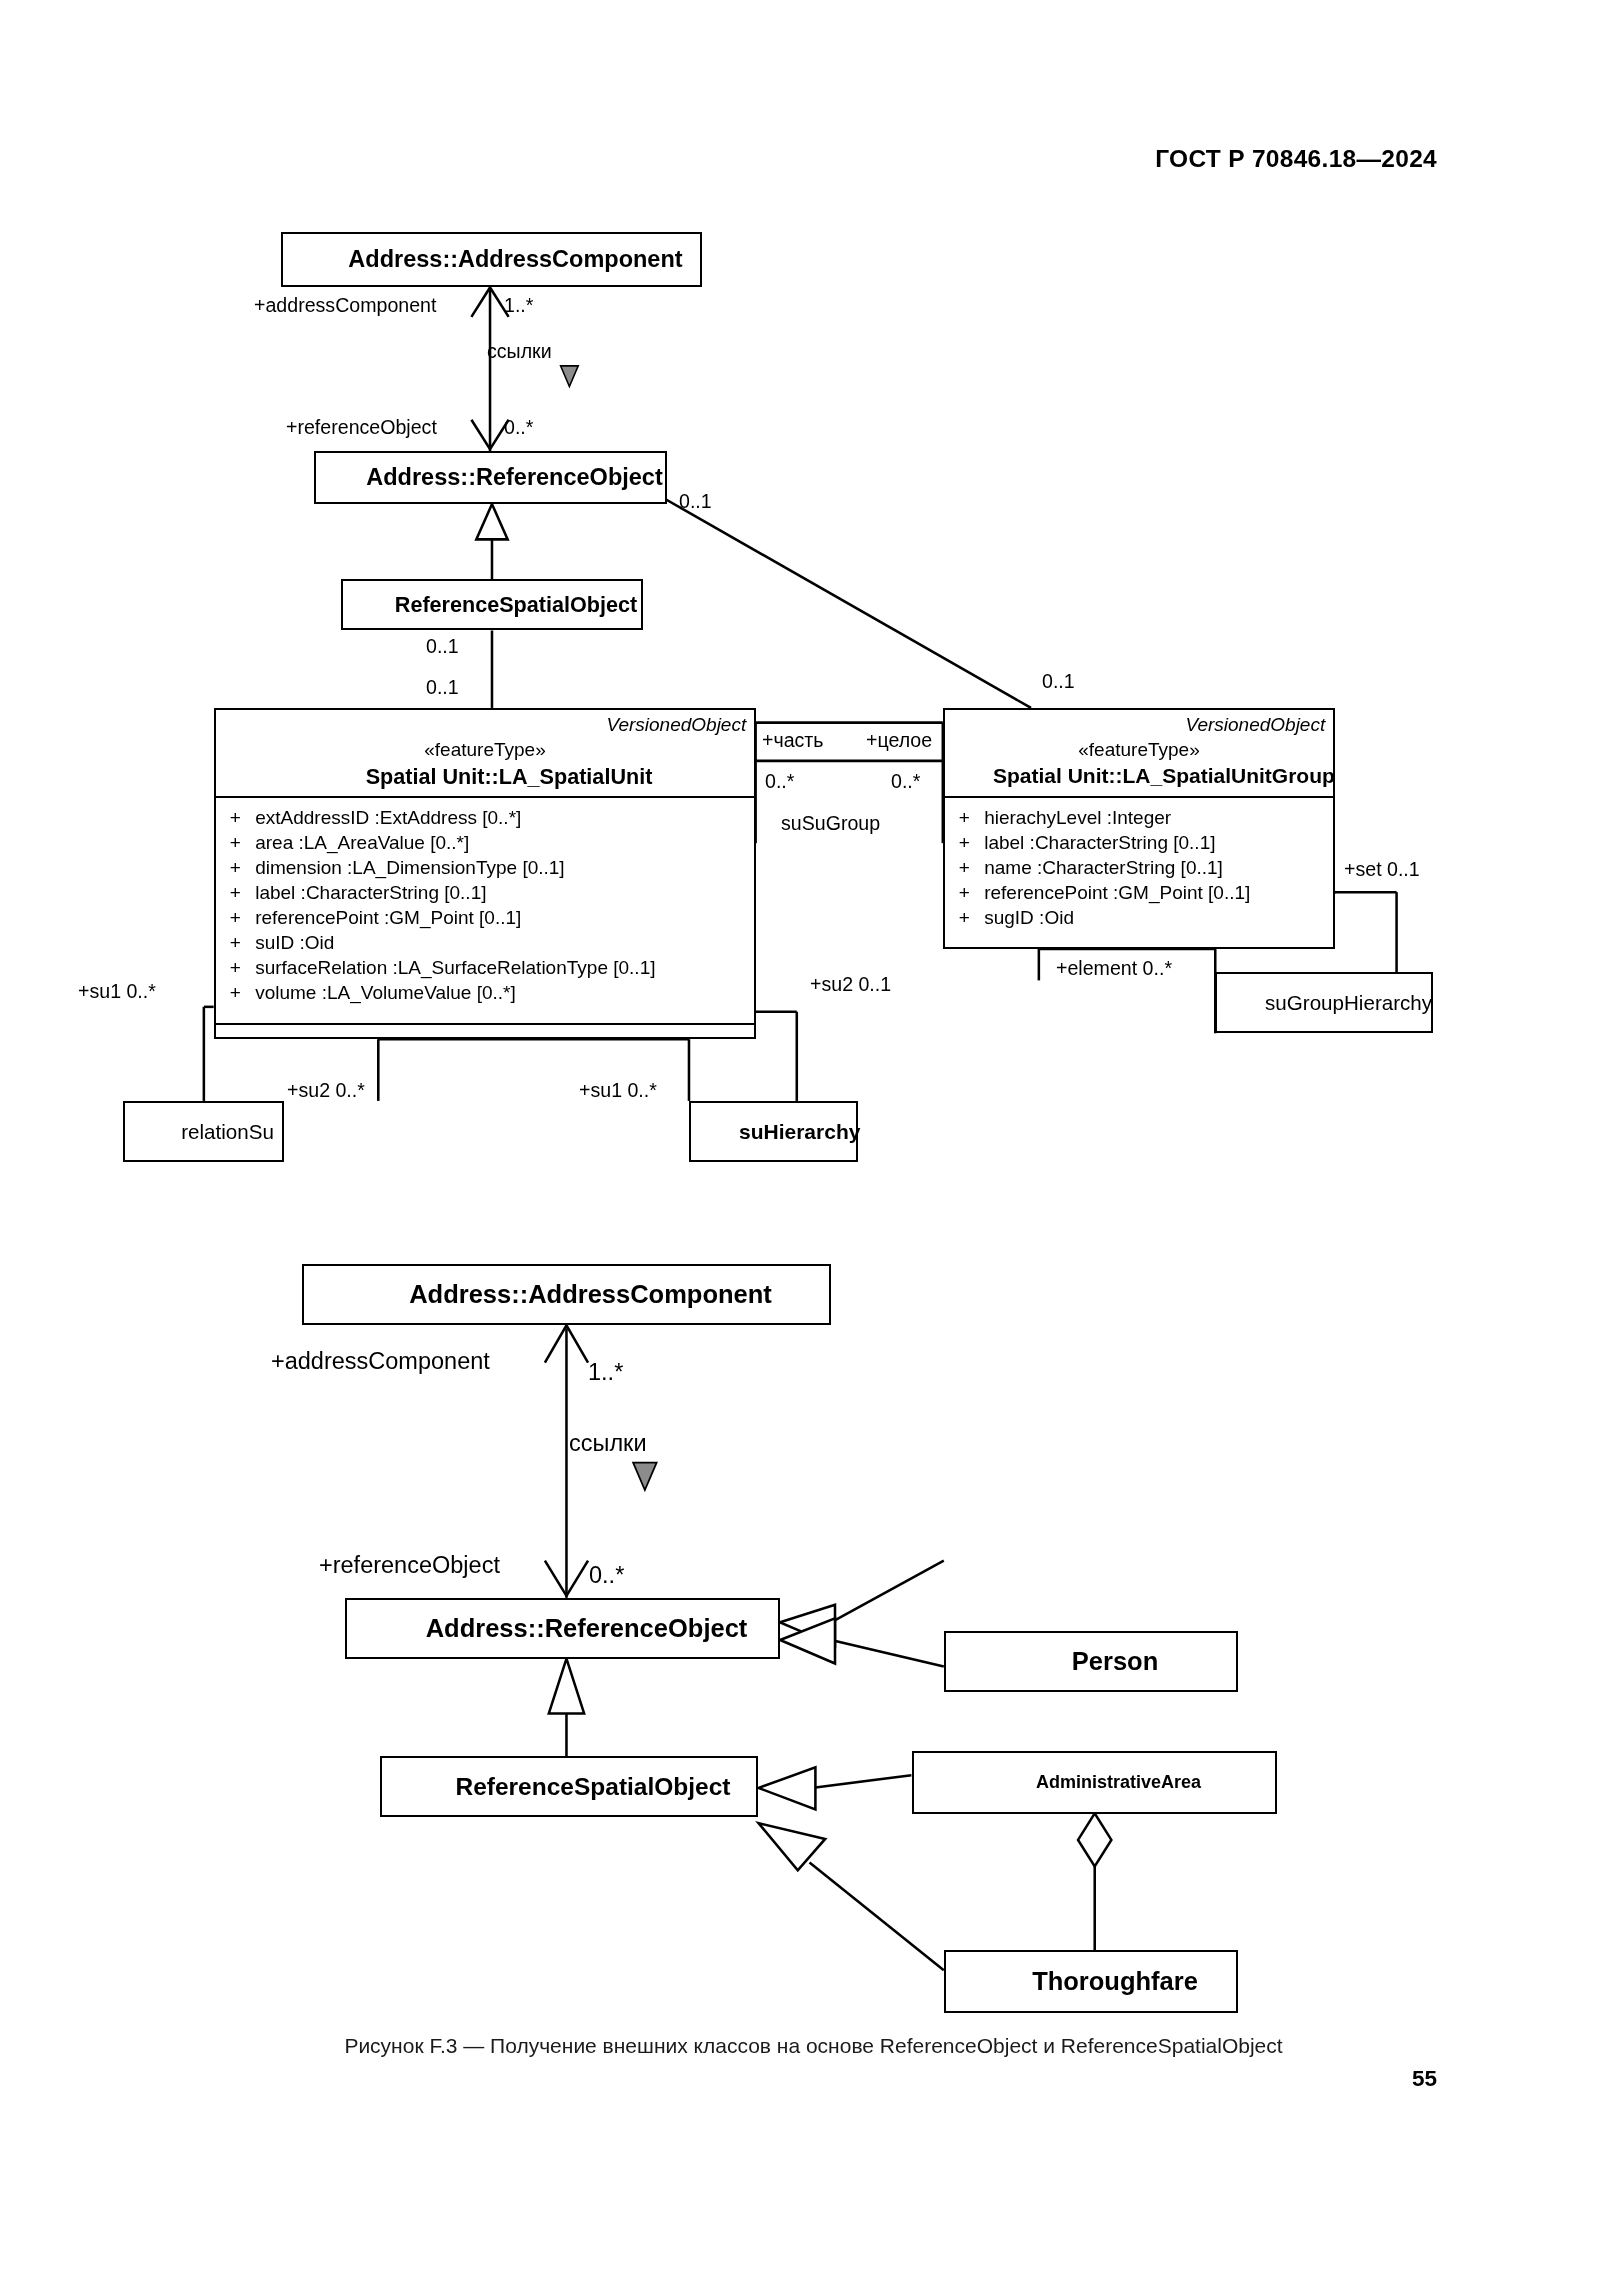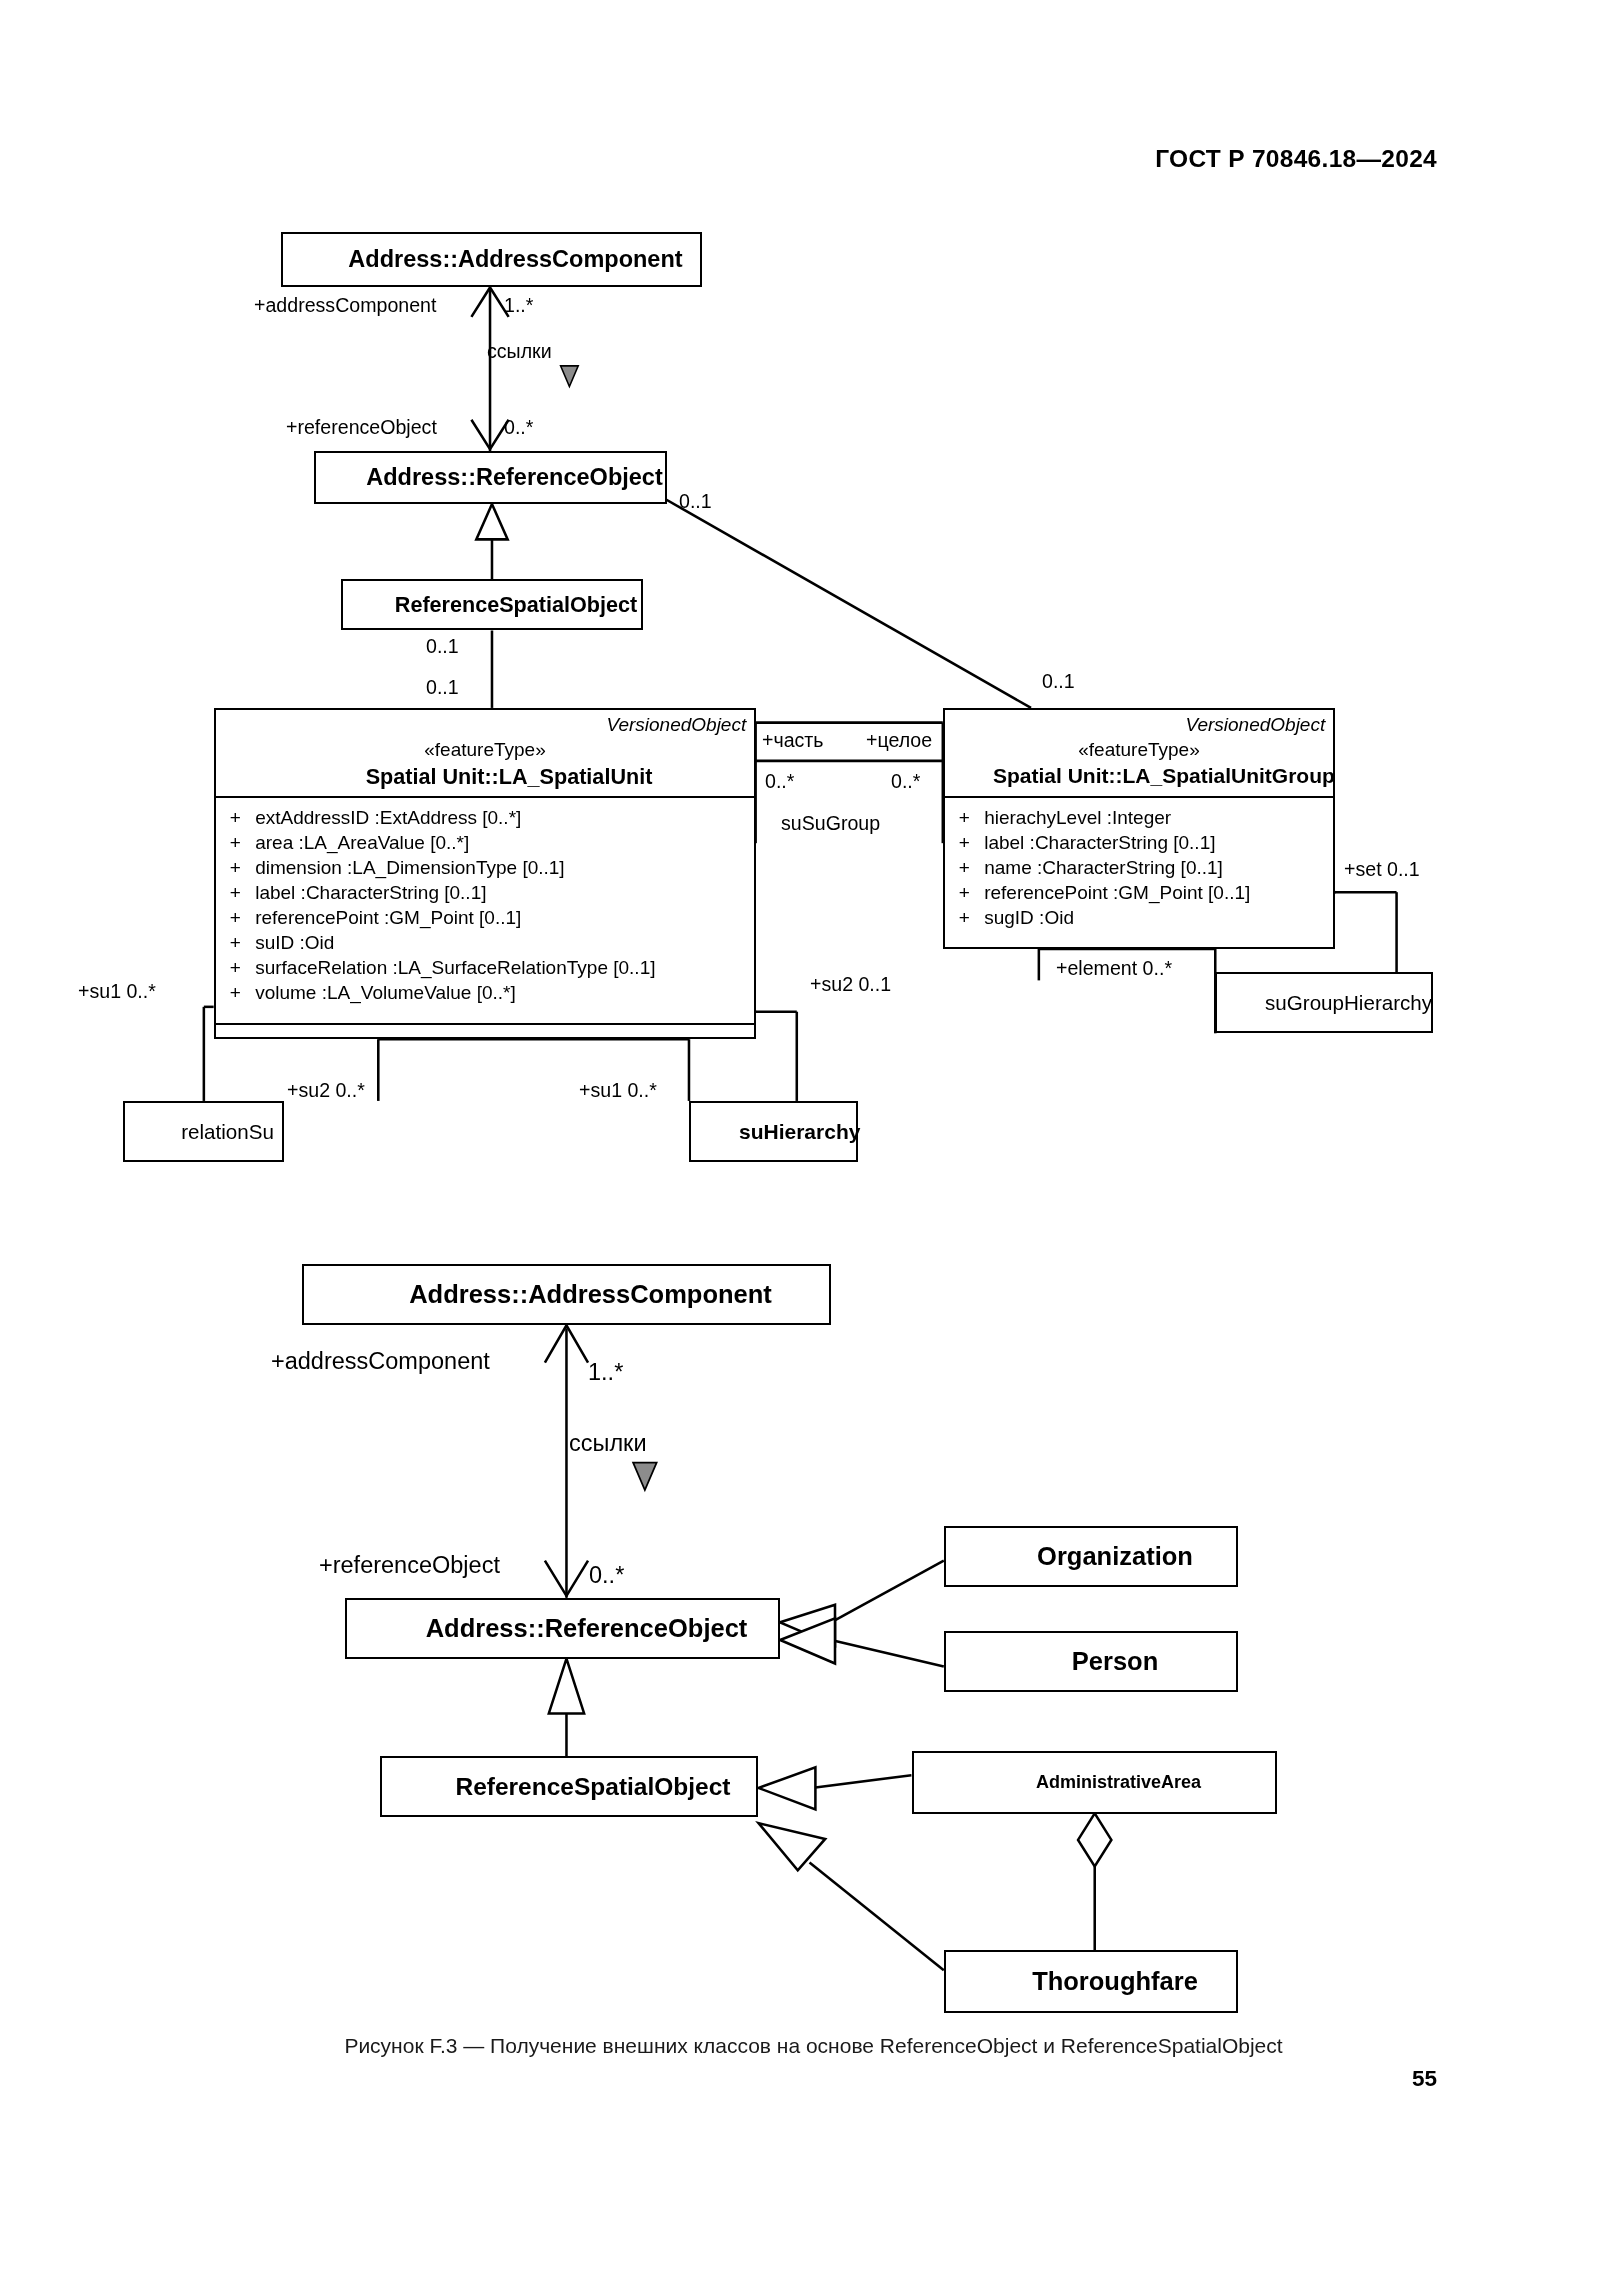--- a/index.html
+++ b/index.html
@@ -238,23 +238,20 @@
   </div>
 
   <div class="uml-box" style="left:345px; top:1598px; width:435px; height:61px;">
     <div class="box-title lg" style="line-height:57px; font-size:25.5px;">Address::ReferenceObject</div>
   </div>
 
   <div class="uml-box" style="left:380px; top:1756px; width:378px; height:61px;">
     <div class="box-title lg" style="line-height:57px; font-size:24.5px;">ReferenceSpatialObject</div>
   </div>
 
-  <div class="uml-box" style="left:944px; top:1526px; width:294px; height:61px;">
-    <div class="box-title lg" style="line-height:57px; font-size:25.5px;">Organization</div>
-  </div>
 
   <div class="uml-box" style="left:944px; top:1631px; width:294px; height:61px;">
     <div class="box-title lg" style="line-height:57px; font-size:25.5px;">Person</div>
   </div>
 
   <div class="uml-box" style="left:912px; top:1751px; width:365px; height:63px;">
     <div class="box-title lg" style="line-height:59px; font-size:18px;">AdministrativeArea</div>
   </div>
 
   <div class="uml-box" style="left:944px; top:1950px; width:294px; height:63px;">

